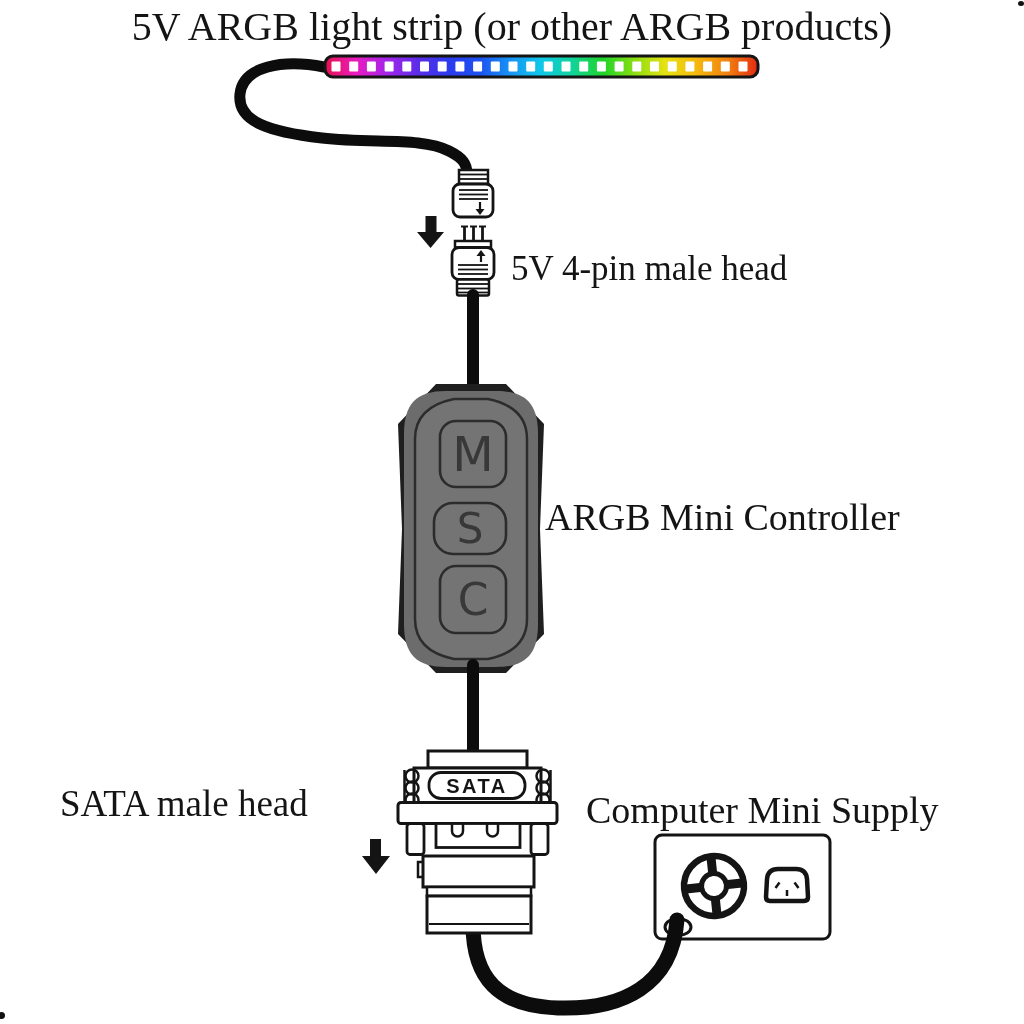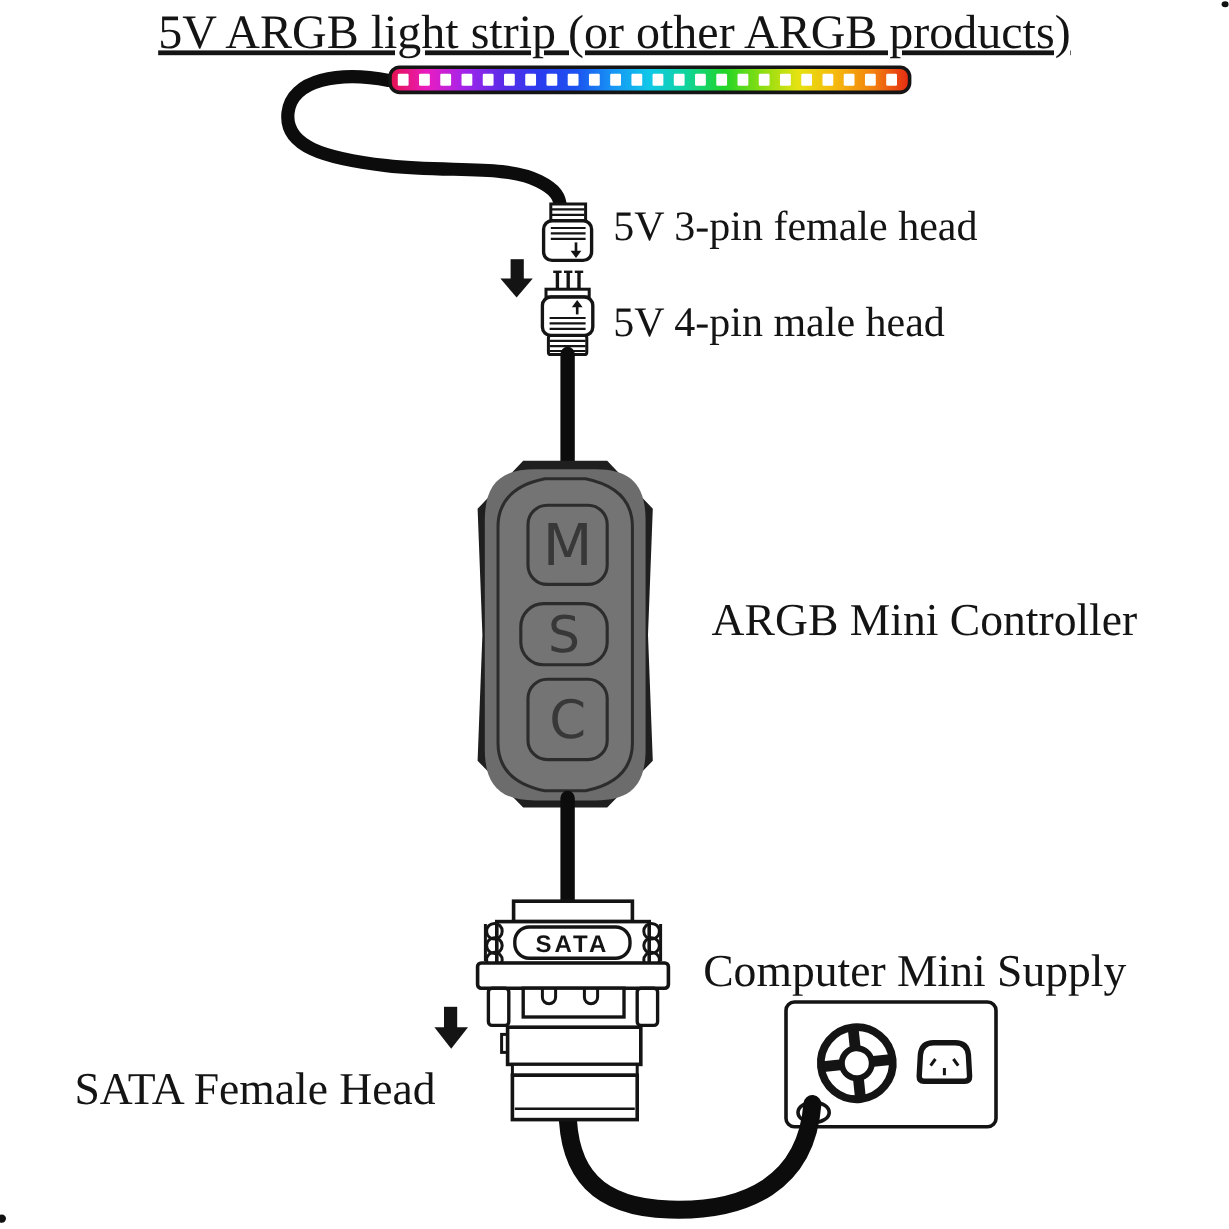--- a/index.html
+++ b/index.html
@@ -11,24 +11,24 @@
     --button-line:#2c2c2c;
   }
   html,body{margin:0;padding:0;background:#ffffff;}
   #stage{
     position:relative;width:1024px;height:1024px;background:#ffffff;
     font-family:"Liberation Serif","DejaVu Serif",serif;color:var(--ink);
     overflow:hidden;
   }
   #art{position:absolute;left:0;top:0;width:1024px;height:1024px;}
   .lbl{position:absolute;white-space:nowrap;color:var(--ink);line-height:1.1;}
-  .title{top:5px;left:50%;transform:translateX(-50%);font-size:40px;text-decoration:underline;}
+  .title{top:5px;left:50%;transform:translateX(-50%);font-size:40px;}
   .lbl-female{left:511px;top:170px;font-size:35px;}
   .lbl-male{left:511px;top:250px;font-size:35px;}
-  .lbl-controller{left:545px;top:497px;font-size:38px;margin-left:48px;}
+  .lbl-controller{left:545px;top:497px;font-size:38px;}
   .lbl-sata-male{left:60px;top:784px;font-size:37px;}
   .lbl-psu{left:586px;top:790px;font-size:38px;}
   .lbl-sata-female{left:62px;top:888px;font-size:38px;}
   svg .outline{fill:#ffffff;stroke:var(--ink);}
   svg .inline{fill:none;stroke:var(--ink);}
   svg .cable{fill:none;stroke:var(--cable);stroke-linecap:round;}
   svg .solid{fill:var(--ink);stroke:none;}
   svg text{user-select:none;}
   .artifact{position:absolute;background:#111;border-radius:50%;}
   .artifact.tr{right:0;top:1px;width:6px;height:5px;}
@@ -203,21 +203,20 @@
     <g>
       <rect class="outline" x="418" y="862" width="6" height="15" stroke-width="2.5"></rect>
       <rect class="outline" x="423" y="856" width="111" height="31" stroke-width="3"></rect>
       <rect class="outline" x="427" y="887" width="104" height="9" stroke-width="2.5"></rect>
       <rect class="outline" x="427" y="896" width="104" height="37" stroke-width="3"></rect>
       <line class="inline" x1="429" y1="924" x2="529" y2="924" stroke-width="2.2"></line>
     </g>
   </svg>
 
   <div class="lbl title">5V ARGB light strip (or other ARGB products)</div>
-  <div class="lbl lbl-female">5V 3-pin female head</div>
   <div class="lbl lbl-male">5V 4-pin male head</div>
   <div class="lbl lbl-controller">ARGB Mini Controller</div>
+  <div class="lbl lbl-sata-male">SATA male head</div>
   <div class="lbl lbl-psu">Computer Mini Supply</div>
-  <div class="lbl lbl-sata-female">SATA Female Head</div>
 
   <div class="artifact tr"></div>
   <div class="artifact bl"></div>
 </div>
 
 </body></html>

